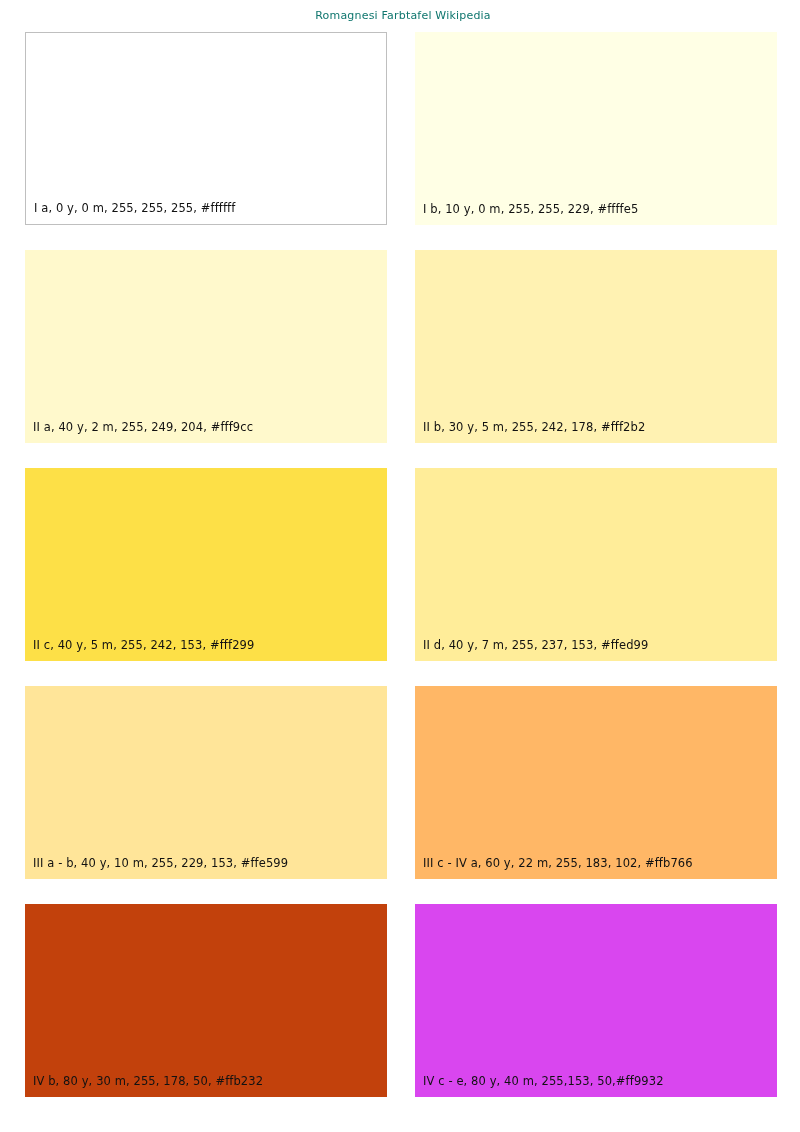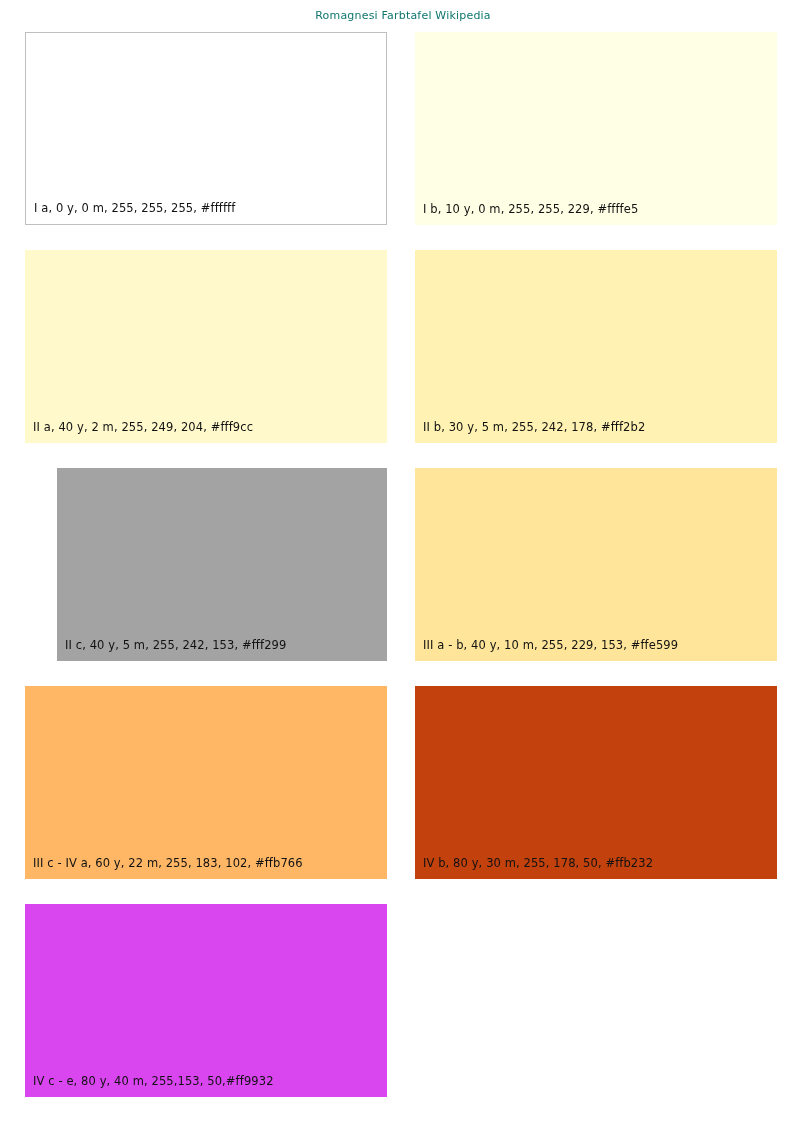--- a/index.html
+++ b/index.html
@@ -80,22 +80,25 @@
       </div>
       <div class="swatch" style="background-color: rgb(255, 255, 229); padding-left: 12px;">
         <div class="swatch-label">I b, 10 y, 0 m, 255, 255, 229, #ffffe5</div>
       </div>
       <div class="swatch" style="background-color: rgb(255, 249, 204);">
         <div class="swatch-label">II a, 40 y, 2 m, 255, 249, 204, #fff9cc</div>
       </div>
       <div class="swatch" style="background-color: rgb(255, 242, 178);">
         <div class="swatch-label">II b, 30 y, 5 m, 255, 242, 178, #fff2b2</div>
       </div>
-      <div class="swatch" style="background-color: #a3a3a3; margin-left: 32px;">
+      <div class="swatch" style="background-color: #fde047;">
         <div class="swatch-label">II c, 40 y, 5 m, 255, 242, 153, #fff299</div>
+      </div>
+      <div class="swatch" style="background-color: rgb(255, 237, 153);">
+        <div class="swatch-label">II d, 40 y, 7 m, 255, 237, 153, #ffed99</div>
       </div>
       <div class="swatch" style="background-color: rgb(255, 229, 153);">
         <div class="swatch-label">III a - b, 40 y, 10 m, 255, 229, 153, #ffe599</div>
       </div>
       <div class="swatch" style="background-color: rgb(255, 183, 102);">
         <div class="swatch-label">III c - IV a, 60 y, 22 m, 255, 183, 102, #ffb766</div>
       </div>
       <div class="swatch" style="background-color: #c2410c;">
         <div class="swatch-label">IV b, 80 y, 30 m, 255, 178, 50, #ffb232</div>
       </div>

